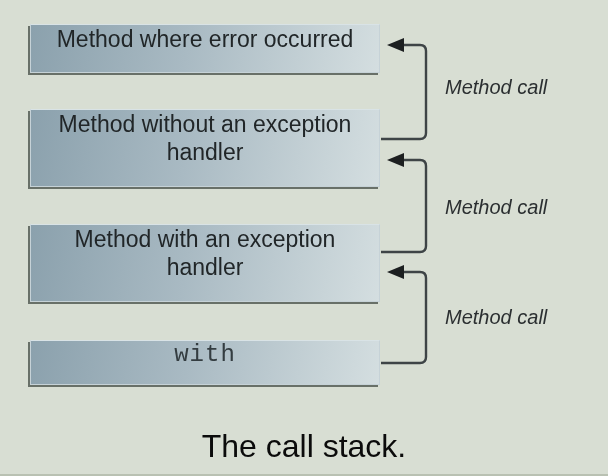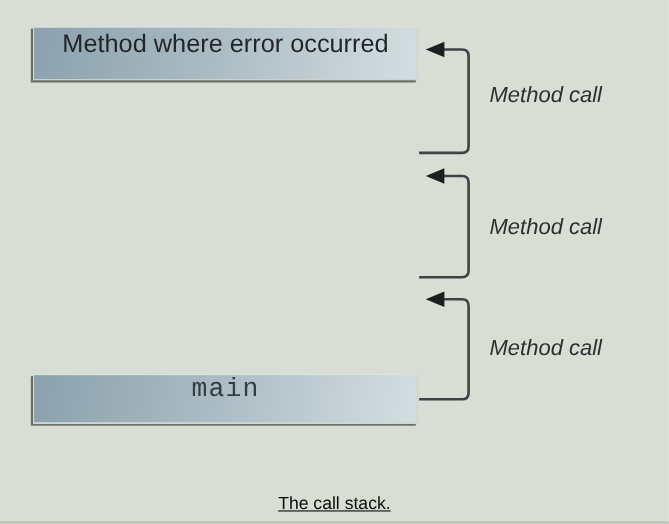--- a/index.html
+++ b/index.html
@@ -70,42 +70,47 @@
     font-size: 20px;
     font-style: italic;
     color: #2b2f31;
     white-space: nowrap;
   }
   .arrow-label-1 { top: 76px;  }
   .arrow-label-2 { top: 196px; }
   .arrow-label-3 { top: 306px; }
   .caption {
     position: absolute;
-    top: 450px;
+    top: 428px;
     left: 0;
     width: 608px;
     text-align: center;
-    font-size: 16px;
+    font-size: 32px;
     color: #0b0b0b;
-    text-decoration: underline;
   }
 </style>
 </head>
 <body>
 
 <div class="canvas">
 
   <div class="stack-box box-1">
     <span class="stack-box-label">Method where error occurred</span>
   </div>
 
+  <div class="stack-box box-2">
+    <span class="stack-box-label">Method without an exception handler</span>
+  </div>
 
+  <div class="stack-box box-3">
+    <span class="stack-box-label">Method with an exception handler</span>
+  </div>
 
   <div class="stack-box box-4">
-    <span class="stack-box-label">main</span>
+    <span class="stack-box-label">with</span>
   </div>
 
   <svg class="connector-layer" width="608" height="476" viewBox="0 0 608 476">
     <g stroke="#3e4446" stroke-width="2.4" fill="none">
       <path d="M 381 139 H 420 Q 426 139 426 133 V 51 Q 426 45 420 45 H 403"></path>
       <polygon points="387,45 404,38 404,52" fill="#1c1f20" stroke="none"></polygon>
     </g>
     <g stroke="#3e4446" stroke-width="2.4" fill="none">
       <path d="M 381 252 H 420 Q 426 252 426 246 V 166 Q 426 160 420 160 H 403"></path>
       <polygon points="387,160 404,153 404,167" fill="#1c1f20" stroke="none"></polygon>

